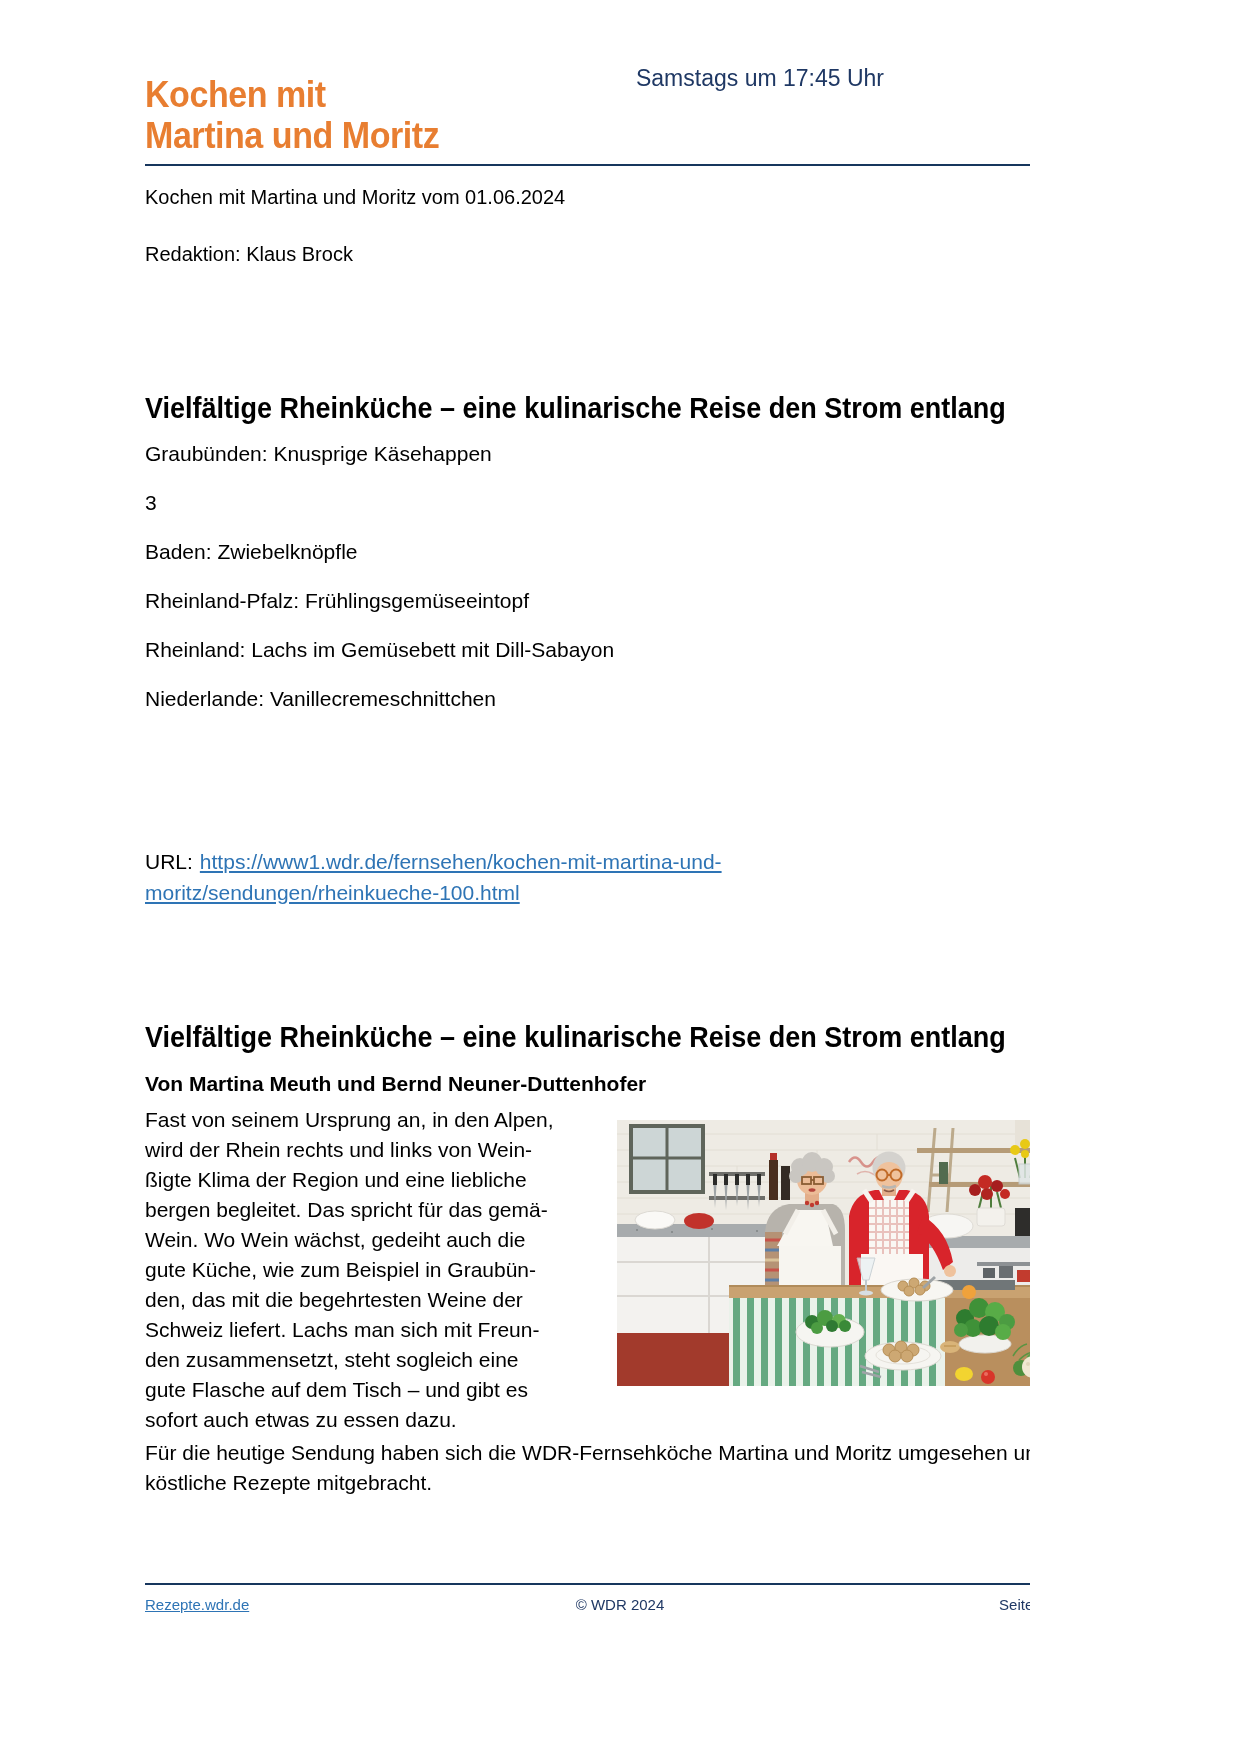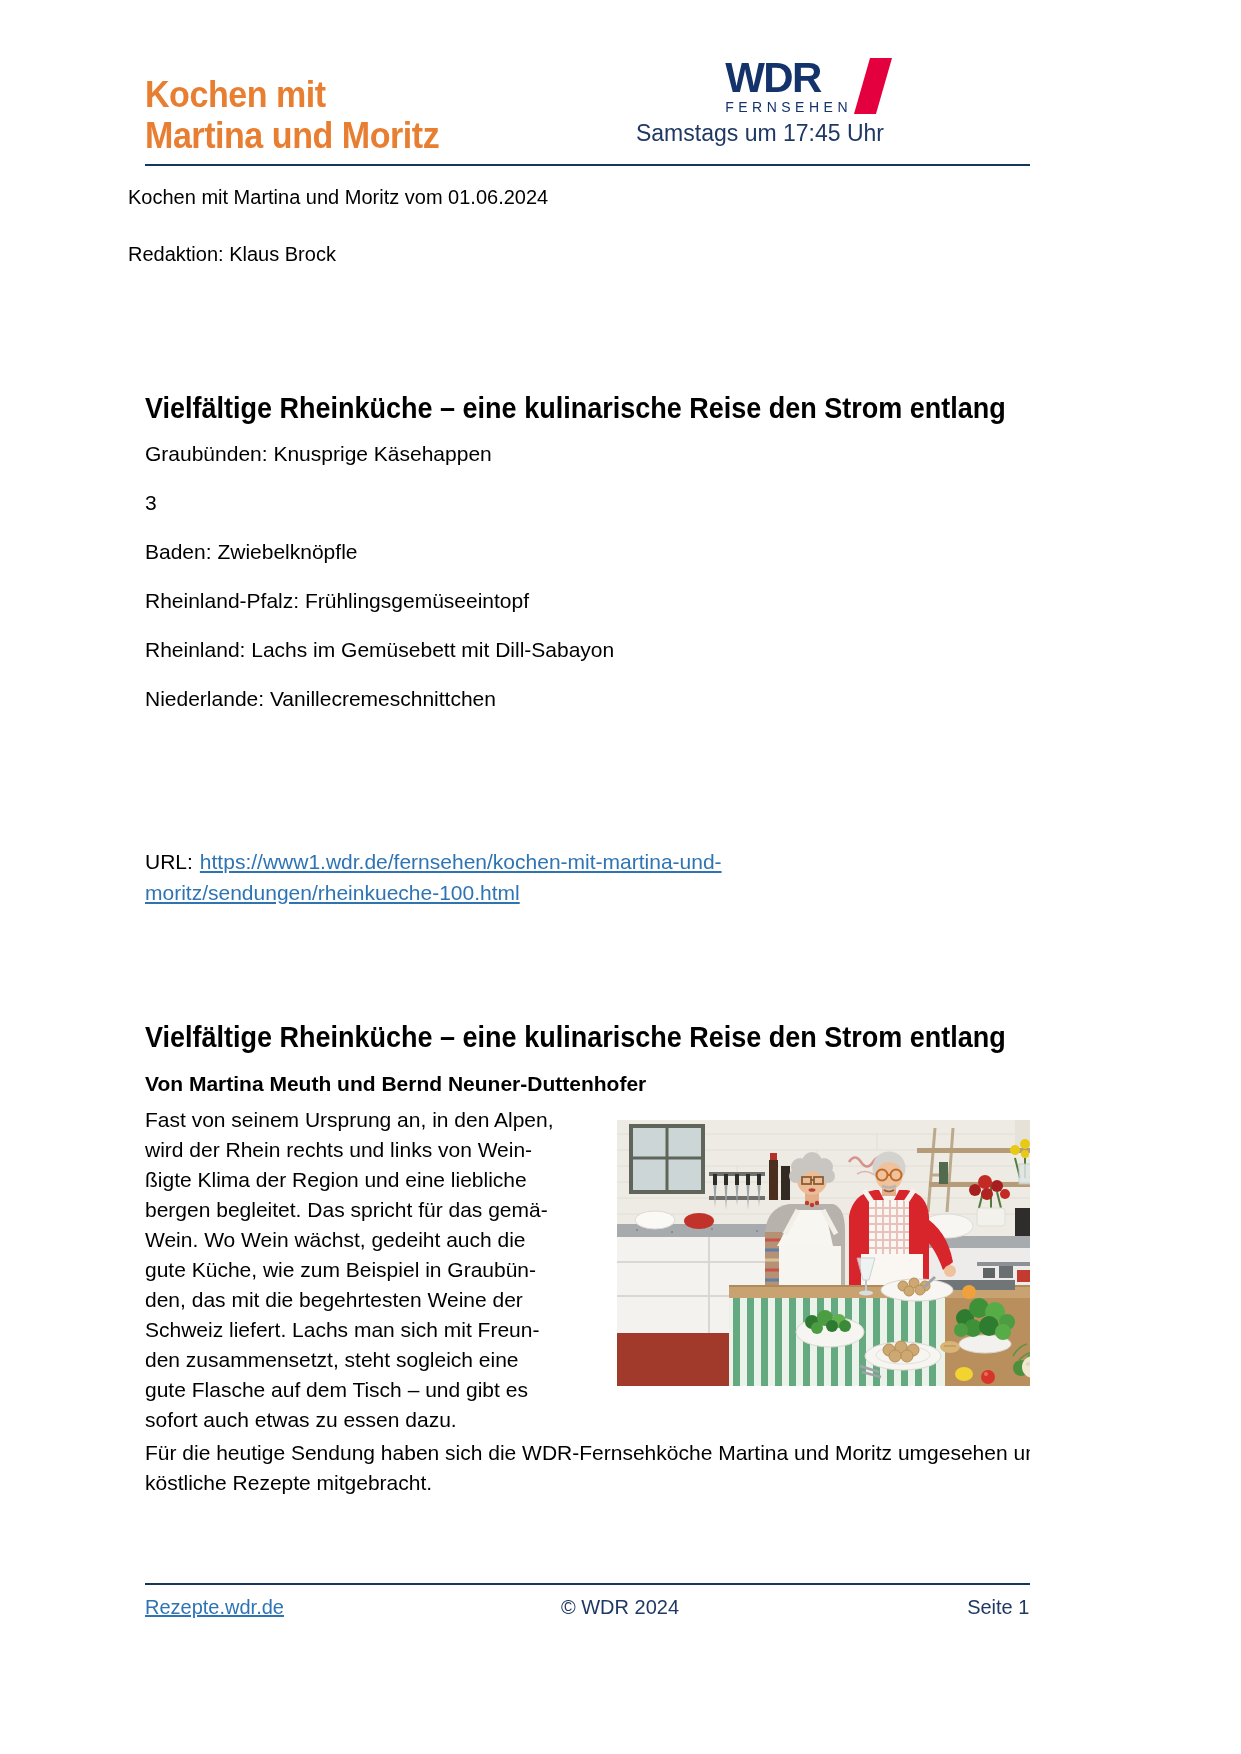--- a/index.html
+++ b/index.html
@@ -19,21 +19,21 @@
     transform:scaleX(.92);transform-origin:left top;white-space:nowrap;
   }
   .wdr-logo{position:absolute;top:60px;right:146px;display:flex;flex-direction:column;align-items:flex-end;}
   .wdr-main{display:flex;align-items:flex-start;}
   .wdr-left{display:flex;flex-direction:column;align-items:flex-start;}
   .wdr-word{font-size:42px;font-weight:bold;color:#14336B;letter-spacing:-1.5px;line-height:36px;}
   .wdr-fern{font-size:14px;color:#14336B;letter-spacing:4.5px;margin-top:3px;}
   .wdr-slash{width:22px;height:56px;background:#E4003E;transform:skewX(-16deg);margin-left:10px;margin-top:-2px;}
   .wdr-schedule{font-size:23px;color:#1F3864;margin-top:5px;white-space:nowrap;}
   .header-rule{position:absolute;left:145px;top:164px;width:950px;height:2px;background:#17365D;}
-  .meta-line{position:absolute;left:128px;font-size:20px;white-space:nowrap;text-align:center;}
+  .meta-line{position:absolute;left:145px;font-size:20px;white-space:nowrap;text-align:center;}
   .meta-episode{top:186px;}
   .meta-redaktion{top:243px;}
   
   .doc-title{
     position:absolute;left:145px;
     font-size:30px;font-weight:bold;white-space:nowrap;
     transform:scaleX(.90);transform-origin:left top;
   }
   .title-toc{top:391px;}
   .title-article{top:1020px;}
@@ -47,43 +47,36 @@
   a.link{color:#2E74B5;text-decoration:underline;cursor:pointer;}
   
   .byline{position:absolute;left:145px;top:1072px;font-size:21px;font-weight:bold;white-space:nowrap;}
   .para{position:absolute;left:145px;top:1105px;width:462px;font-size:21px;line-height:30px;}
   .para .pline{white-space:nowrap;}
   .closing{position:absolute;left:145px;top:1438px;width:950px;font-size:21px;line-height:30px;}
   .photo{position:absolute;left:617px;top:1120px;width:476px;height:266px;overflow:hidden;}
   .photo svg{display:block;}
   
   .footer-rule{position:absolute;left:145px;top:1583px;width:950px;height:2px;background:#17365D;}
-  .footer-row{position:absolute;left:145px;top:1596px;width:950px;display:flex;align-items:baseline;font-size:20px;}
+  .footer-row{position:absolute;left:145px;top:1596px;width:950px;display:flex;align-items:baseline;font-size:15px;}
   .footer-cell{flex:1;}
   .footer-center{text-align:center;color:#1F3864;}
   .footer-right{text-align:right;color:#1F3864;}
 </style>
 </head>
 <body>
 
 <div class="page">
 
   <div class="show-logo">
     <div>Kochen mit</div>
     <div>Martina und Moritz</div>
   </div>
 
   <div class="wdr-logo">
-    <div class="wdr-main">
-      <div class="wdr-left">
-        <div class="wdr-word">WDR</div>
-        <div class="wdr-fern">FERNSEHEN</div>
-      </div>
-      <div class="wdr-slash"></div>
-    </div>
     <div class="wdr-schedule">Samstags um 17:45 Uhr</div>
   </div>
 
   <div class="header-rule"></div>
 
   <div class="meta-line meta-episode">Kochen mit Martina und Moritz vom 01.06.2024</div>
   <div class="meta-line meta-redaktion">Redaktion: Klaus Brock</div>
 
   <h1 class="doc-title title-toc" style="margin:0;">Vielfältige Rheinküche – eine kulinarische Reise den Strom entlang</h1>
 

